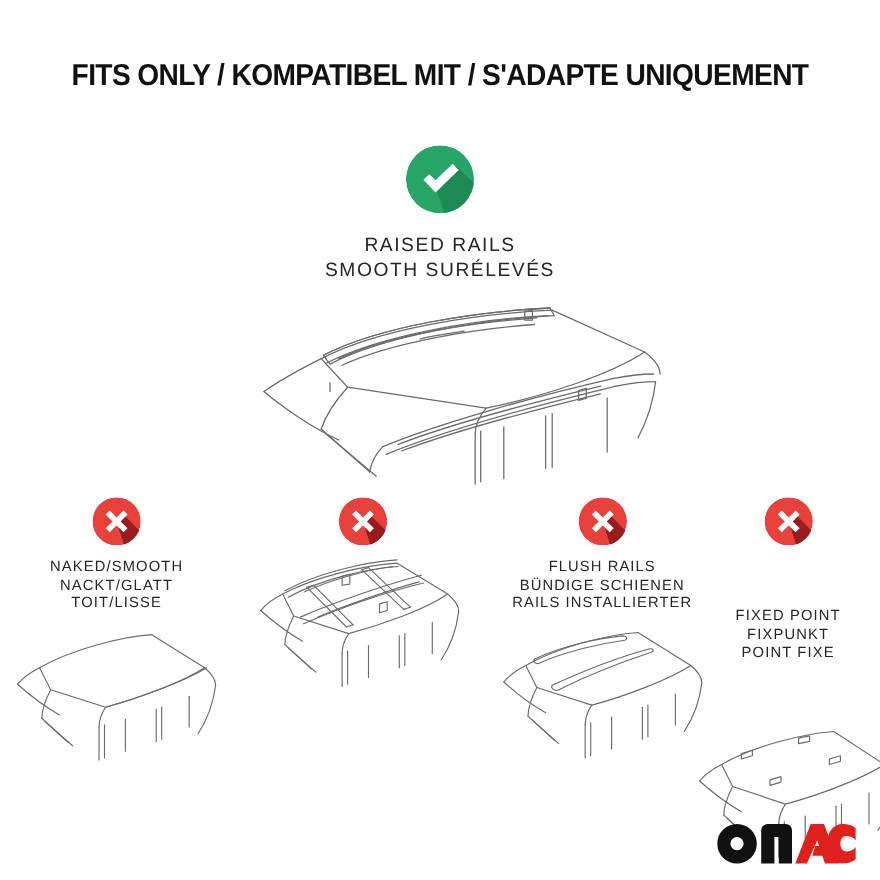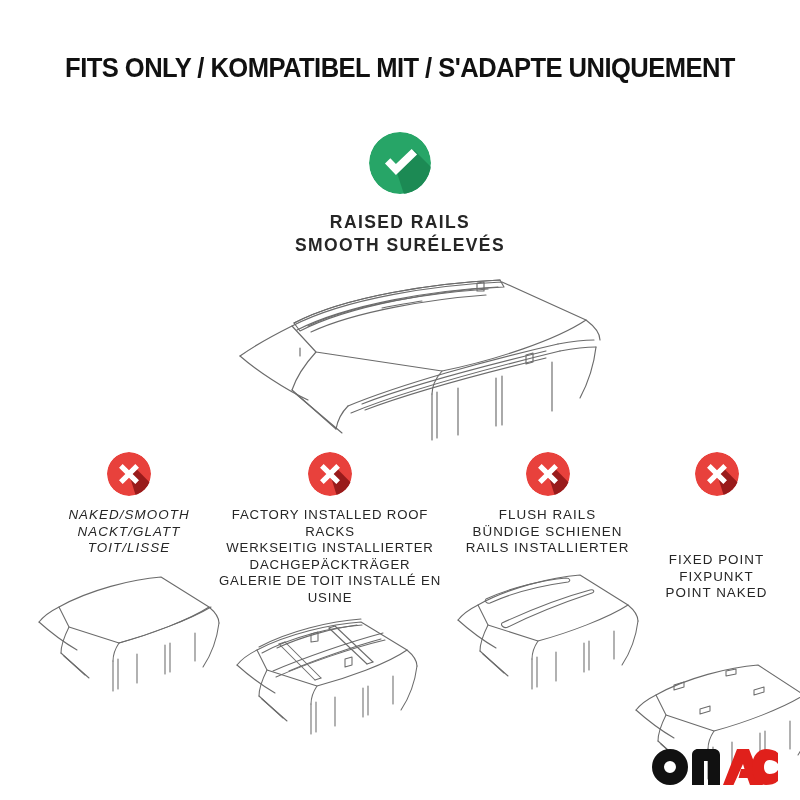--- a/index.html
+++ b/index.html
@@ -41,42 +41,42 @@
     display:flex;flex-direction:column;align-items:center;
   }
   .ok-badge{width:62px;height:62px;}
   .ok-labels{
     margin-top:17px;
     text-align:center;
     color:#262626;
     font-size:17.5px;
     letter-spacing:1.4px;
     line-height:23px;
-    font-weight:700;
+    font-weight:400;
   }
 
   
   .hero-illu{
     position:absolute;
     top:278px;left:196px;
     width:410px;height:180px;
   }
   .hero-illu svg{width:100%;height:100%;display:block;}
 
   
   .cols{
     position:absolute;
     top:452px;left:0;width:800px;height:300px;
   }
   .col{
     position:absolute;
     top:0;
     display:flex;flex-direction:column;align-items:center;
   }
-  .col-0{left:23px;width:212px;font-style:italic;}
+  .col-0{left:0;width:212px;}
   .col-1{left:205px;width:250px;}
   .col-2{left:440px;width:215px;}
   .col-3{left:633px;width:167px;gap:45px;}
 
   .no-badge{width:44px;height:44px;}
   .col-labels{
     margin-top:11px;
     text-align:center;
     color:#262626;
     font-size:13.4px;
@@ -208,26 +208,20 @@
     </div>
 
     <div class="col col-1">
       <div class="badge no-badge">
         <svg viewBox="0 0 64 64" xmlns="http://www.w3.org/2000/svg">
           <circle cx="32" cy="32" r="32" fill="#e8413c"></circle>
           <path d="M32 32 L41 23 L64 46 L64 64 L42 64 Z" fill="#991b1b"></path>
           <path d="M22.8 17.5 L32 26.7 L41.2 17.5 L46.5 22.8 L37.3 32 L46.5 41.2 L41.2 46.5 L32 37.3 L22.8 46.5 L17.5 41.2 L26.7 32 L17.5 22.8 Z" fill="#ffffff"></path>
         </svg>
       </div>
-      <div class="col-labels">
-        <div>FACTORY INSTALLED ROOF RACKS</div>
-        <div>WERKSEITIG INSTALLIERTER</div>
-        <div>DACHGEPÄCKTRÄGER</div>
-        <div>GALERIE DE TOIT INSTALLÉ EN USINE</div>
-      </div>
       <div class="col-illu">
         <svg width="230" height="150" viewBox="0 0 230 150" xmlns="http://www.w3.org/2000/svg" fill="none" stroke="#6b6b6b" stroke-width="1.05" stroke-linecap="round" stroke-linejoin="round">
 
           <path d="M42 36 C72 20 116 10 146 8 L192 36 C172 50 132 64 102 72 L52 56 Z"></path>
           <path d="M42 36 C34 40 26 46 22 51"></path>
           <path d="M22 51 C32 60 48 72 60 79"></path>
           <path d="M52 56 C48 64 44 74 44 82"></path>
           <path d="M44 82 L68 104"></path>
           <path d="M47 85 L72 107"></path>
           <path d="M102 72 C98 78 96 84 96 90"></path>
@@ -306,21 +300,21 @@
       <div class="badge no-badge">
         <svg viewBox="0 0 64 64" xmlns="http://www.w3.org/2000/svg">
           <circle cx="32" cy="32" r="32" fill="#e8413c"></circle>
           <path d="M32 32 L41 23 L64 46 L64 64 L42 64 Z" fill="#991b1b"></path>
           <path d="M22.8 17.5 L32 26.7 L41.2 17.5 L46.5 22.8 L37.3 32 L46.5 41.2 L41.2 46.5 L32 37.3 L22.8 46.5 L17.5 41.2 L26.7 32 L17.5 22.8 Z" fill="#ffffff"></path>
         </svg>
       </div>
       <div class="col-labels">
         <div>FIXED POINT</div>
         <div>FIXPUNKT</div>
-        <div>POINT NAKED</div>
+        <div>POINT FIXE</div>
       </div>
       <div class="col-illu">
         <svg width="190" height="150" viewBox="0 0 190 150" xmlns="http://www.w3.org/2000/svg" fill="none" stroke="#6b6b6b" stroke-width="1.05" stroke-linecap="round" stroke-linejoin="round">
           <path d="M34 40 C64 23 108 12 136 10 L182 40 C162 53 122 68 92 76 L44 60 Z"></path>
           <path d="M34 40 C26 44 18 50 14 55"></path>
           <path d="M14 55 C24 64 40 76 52 83"></path>
           <path d="M44 60 C40 68 36 78 36 86"></path>
           <path d="M36 86 L60 108"></path>
           <path d="M39 89 L64 111"></path>
           <path d="M92 76 C88 82 86 88 86 94"></path>

